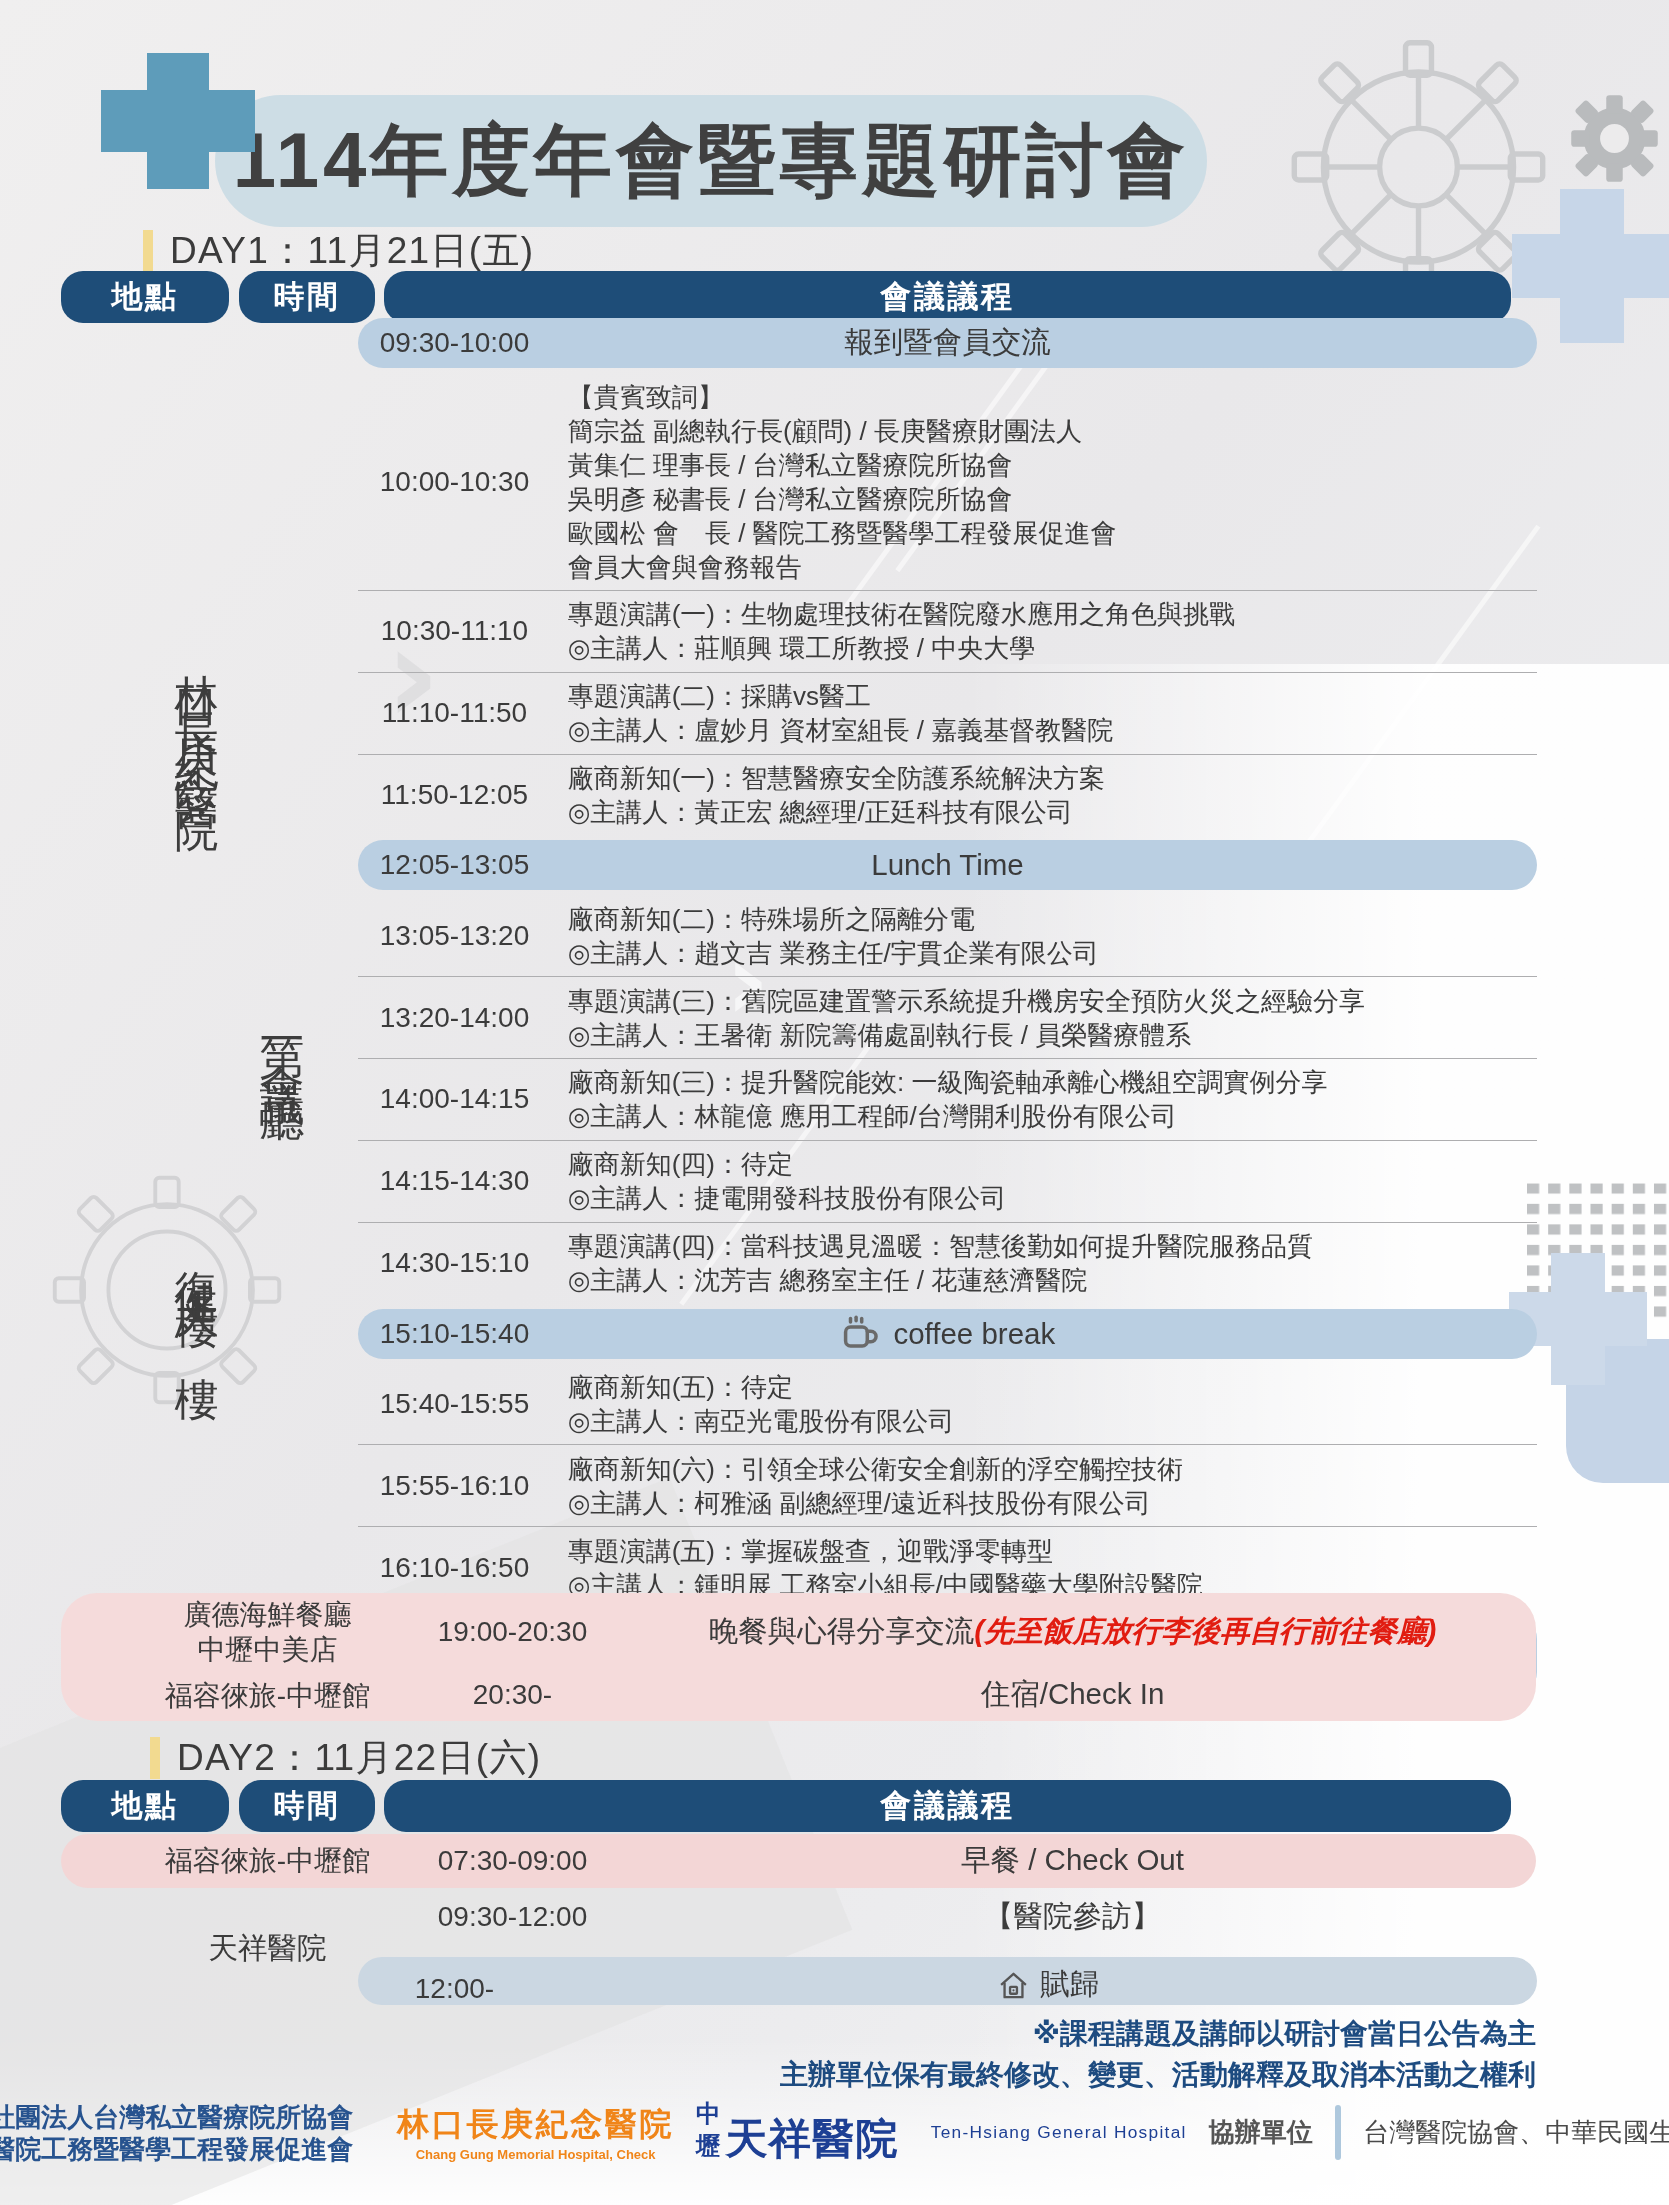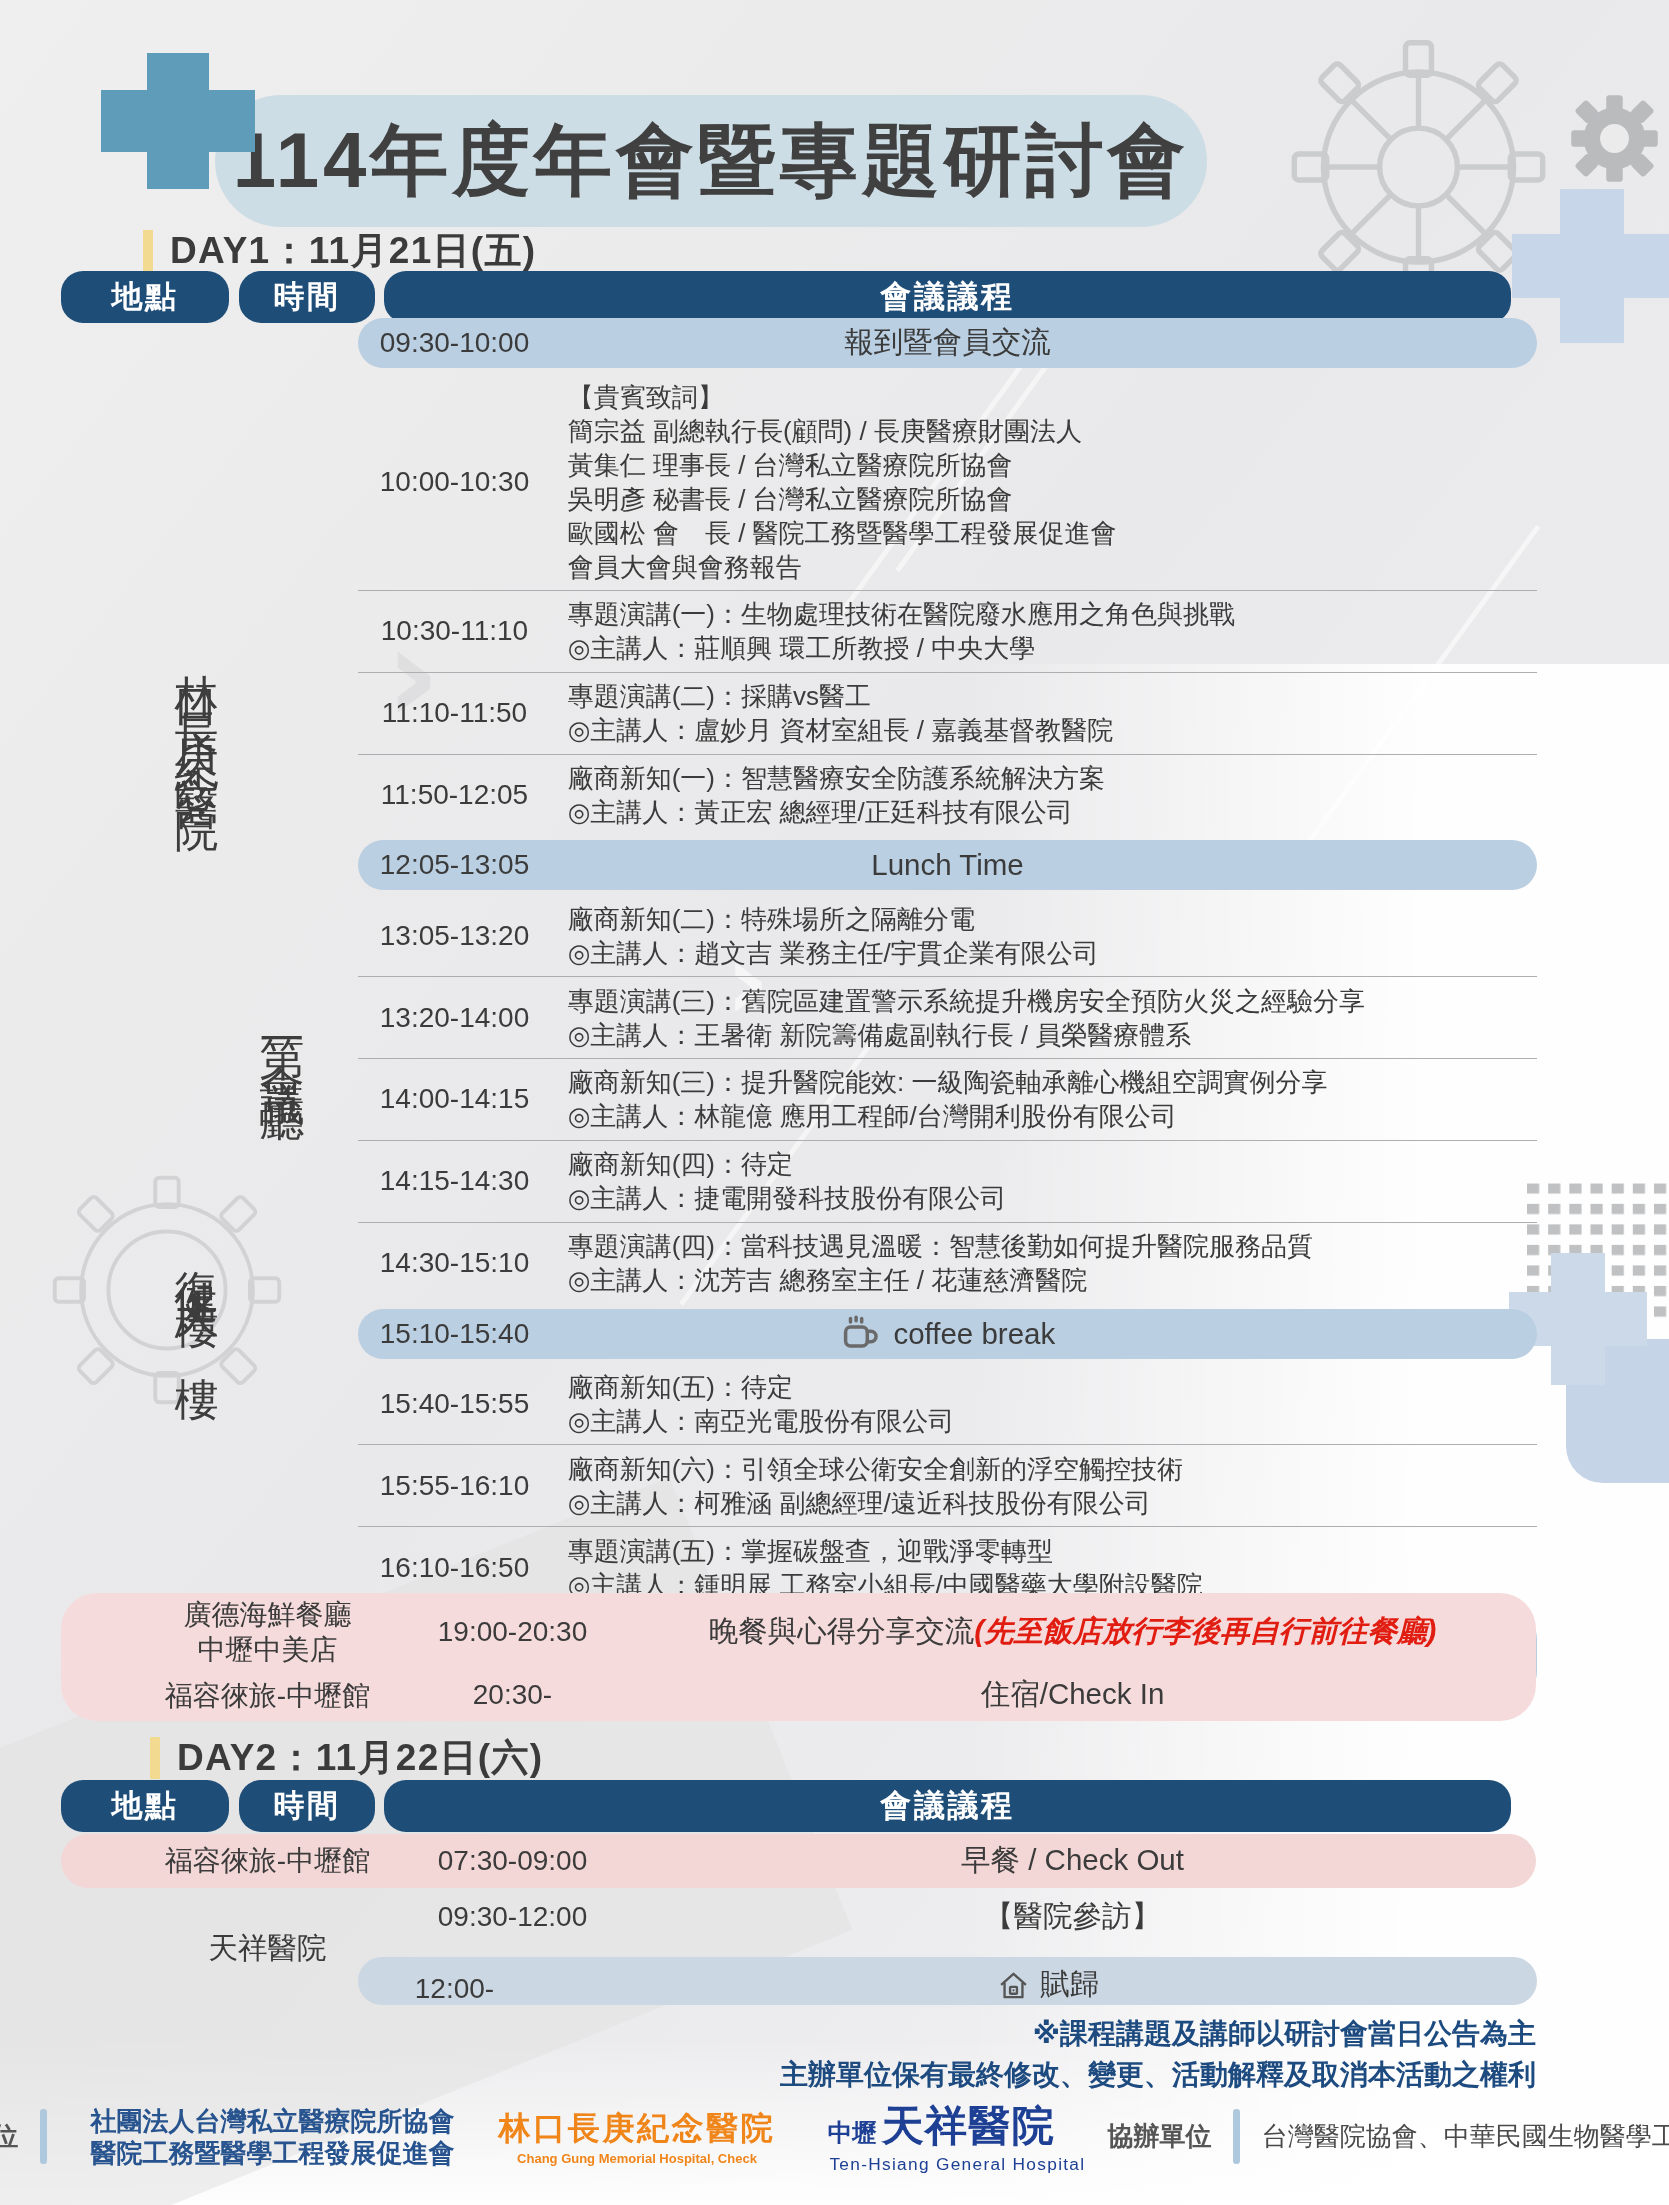--- a/index.html
+++ b/index.html
@@ -23,21 +23,21 @@
     height:var(--t);width:100%;background:var(--c);}
   .streak{position:absolute;width:4.5px;background:rgba(255,255,255,.55);transform:rotate(36deg);}
   .chev{position:absolute;font-weight:bold;color:rgba(255,255,255,.6);font-family:"DejaVu Sans",sans-serif;}
   
   .title-capsule{position:absolute;left:215px;top:95px;width:992px;height:132px;
     background:#cddde5;border-radius:90px;display:flex;align-items:center;justify-content:center;z-index:1;}
   .title-capsule .t{font-size:78px;font-weight:bold;color:#404040;letter-spacing:3.9px;white-space:nowrap;}
   
   .day-label{position:absolute;display:flex;align-items:center;z-index:2;}
   .day-label .bar{width:10.3px;height:42px;background:#f2da90;margin-right:16.7px;}
-  .day-label .txt{font-size:37px;font-weight:bold;color:#3b3b3b;letter-spacing:1.3px;}
+  .day-label .txt{font-size:37px;font-weight:normal;color:#3b3b3b;letter-spacing:1.3px;}
   
   .hdr{position:absolute;height:52px;background:#1e4d78;border-radius:22px;color:#fff;
     display:flex;align-items:center;justify-content:center;font-size:31px;font-weight:bold;z-index:2;letter-spacing:2.6px;}
   
   #day1-rows{position:absolute;left:358px;top:313px;width:1179px;z-index:2;}
   .row{position:relative;display:flex;}
   .row.sep{border-top:1.3px solid #aeaeb0;}
   .row .time{width:193px;flex:none;display:flex;align-items:center;justify-content:center;
     font-size:28px;color:#3b3b3b;position:relative;z-index:2;white-space:nowrap;}
   .row.plain{min-height:72px;}
@@ -76,21 +76,21 @@
     color:#1d4b80;line-height:41px;z-index:2;}
   
   .footer{position:absolute;left:0;top:2098px;width:100%;display:flex;align-items:center;
     justify-content:center;gap:22px;z-index:2;}
   .f-label{font-size:26px;font-weight:bold;color:#555;white-space:nowrap;}
   .vbar{width:6.4px;height:55px;background:#aec8dd;border-radius:3.2px;flex:none;}
   .org1{font-size:26px;font-weight:bold;color:#27538f;line-height:32px;white-space:nowrap;}
   .cg-col{display:flex;flex-direction:column;align-items:center;}
   .cg-name{font-size:32px;font-weight:bold;color:#f08519;letter-spacing:2.6px;white-space:nowrap;}
   .cg-en{font-size:13px;font-weight:bold;color:#f08519;white-space:nowrap;}
-  .th-col{display:flex;flex-direction:column;align-items:center;}
+  .th-col{display:flex;flex-direction:row;align-items:center;}
   .th-row{display:flex;align-items:flex-end;gap:5.1px;}
   .th-prefix{font-size:24.4px;font-weight:bold;color:#1d3f94;padding-bottom:5.1px;}
   .th-name{font-size:42px;font-weight:bold;color:#1d3f94;letter-spacing:1.3px;white-space:nowrap;}
   .th-en{font-size:17.3px;color:#1d3f94;letter-spacing:1.3px;white-space:nowrap;margin-left:32px;}
   .co-orgs{font-size:26px;color:#4a4a4a;white-space:nowrap;}
   svg{display:block;}
 </style>
 </head>
 <body>
 

